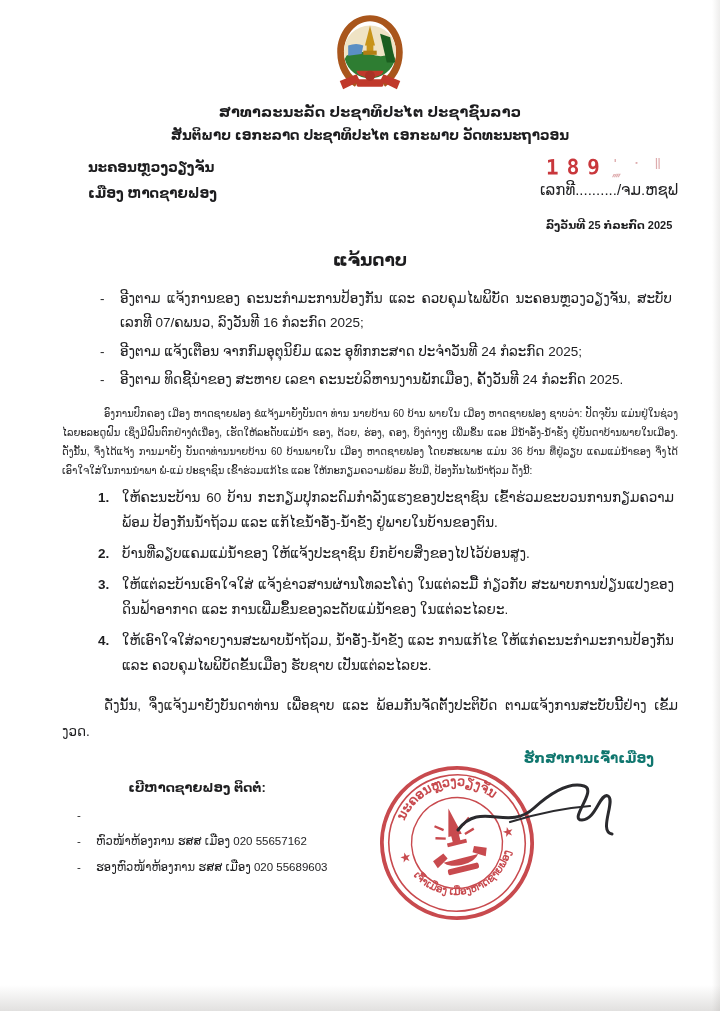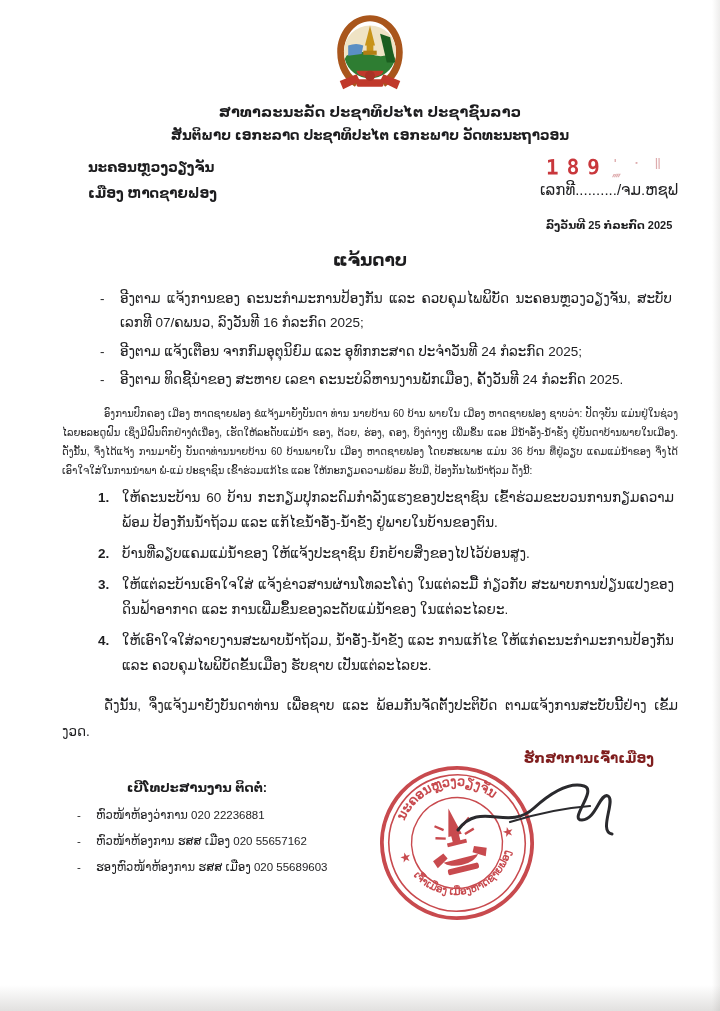--- a/index.html
+++ b/index.html
@@ -34,21 +34,21 @@
   .dir-item{display:flex;margin-top:6px;}
   .dir-num{flex:0 0 24px;font-weight:bold;}
   .dir-text{flex:1;text-align:justify;padding-right:4px;}
   .closing{font-size:13.5px;line-height:1.9;text-align:justify;text-indent:42px;margin-top:14px;}
   .footer{display:flex;margin-top:10px;}
   .contacts{width:330px;padding-top:26px;}
   .contacts-heading{font-weight:bold;font-size:13px;text-align:center;width:270px;margin-bottom:8px;}
   .contact-item{display:flex;font-size:11.5px;line-height:2.25;}
   .contact-dash{flex:0 0 34px;text-align:center;}
   .sig-block{flex:1;position:relative;height:215px;}
-  .sig-title{position:absolute;right:24px;top:-4px;font-weight:bold;font-size:13.5px;color:#7f1d1d;}
+  .sig-title{position:absolute;right:24px;top:-4px;font-weight:bold;font-size:13.5px;color:#0f766e;}
   .stamp{position:absolute;left:-14px;top:10px;width:158px;height:158px;transform:rotate(-14deg);opacity:.92;}
   .sig-ink{position:absolute;left:58px;top:2px;width:200px;height:110px;}
   .page-shadow{position:absolute;left:0;right:0;bottom:0;height:26px;
     background:linear-gradient(to bottom,rgba(0,0,0,0),rgba(120,115,110,.22));}
   .edge-tint{position:absolute;top:0;bottom:0;right:0;width:8px;background:linear-gradient(to right,rgba(0,0,0,0),rgba(140,135,130,.15));}
 </style>
 </head>
 <body>
 
 <div class="page">
@@ -123,24 +123,23 @@
     <div class="dir-item">
       <div class="dir-num">4.</div>
       <div class="dir-text">ໃຫ້ເອົາໃຈໃສ່ລາຍງານສະພາບນ້ຳຖ້ວມ, ນ້ຳອັ່ງ-ນ້ຳຂັງ ແລະ ການແກ້ໄຂ ໃຫ້ແກ່ຄະນະກຳມະການປ້ອງກັນ ແລະ ຄວບຄຸມໄພພິບັດຂັ້ນເມືອງ ຮັບຊາບ ເປັນແຕ່ລະໄລຍະ.</div>
     </div>
   </div>
 
   <div class="closing">ດັ່ງນັ້ນ, ຈຶ່ງແຈ້ງມາຍັງບັນດາທ່ານ ເພື່ອຊາບ ແລະ ພ້ອມກັນຈັດຕັ້ງປະຕິບັດ ຕາມແຈ້ງການສະບັບນີ້ຢ່າງ ເຂັ້ມງວດ.</div>
 
   <div class="footer">
     <div class="contacts">
-      <div class="contacts-heading">ເບີໂທປະສານງານ ຕິດຕໍ່:</div>
+      <div class="contacts-heading">ເບີຫາດຊາຍຟອງ ຕິດຕໍ່:</div>
       <div class="contact-item">
         <div class="contact-dash">-</div>
-        <div>ຫົວໜ້າຫ້ອງວ່າການ 020 22236881</div>
       </div>
       <div class="contact-item">
         <div class="contact-dash">-</div>
         <div>ຫົວໜ້າຫ້ອງການ ຮສສ ເມືອງ 020 55657162</div>
       </div>
       <div class="contact-item">
         <div class="contact-dash">-</div>
         <div>ຮອງຫົວໜ້າຫ້ອງການ ຮສສ ເມືອງ 020 55689603</div>
       </div>
 

